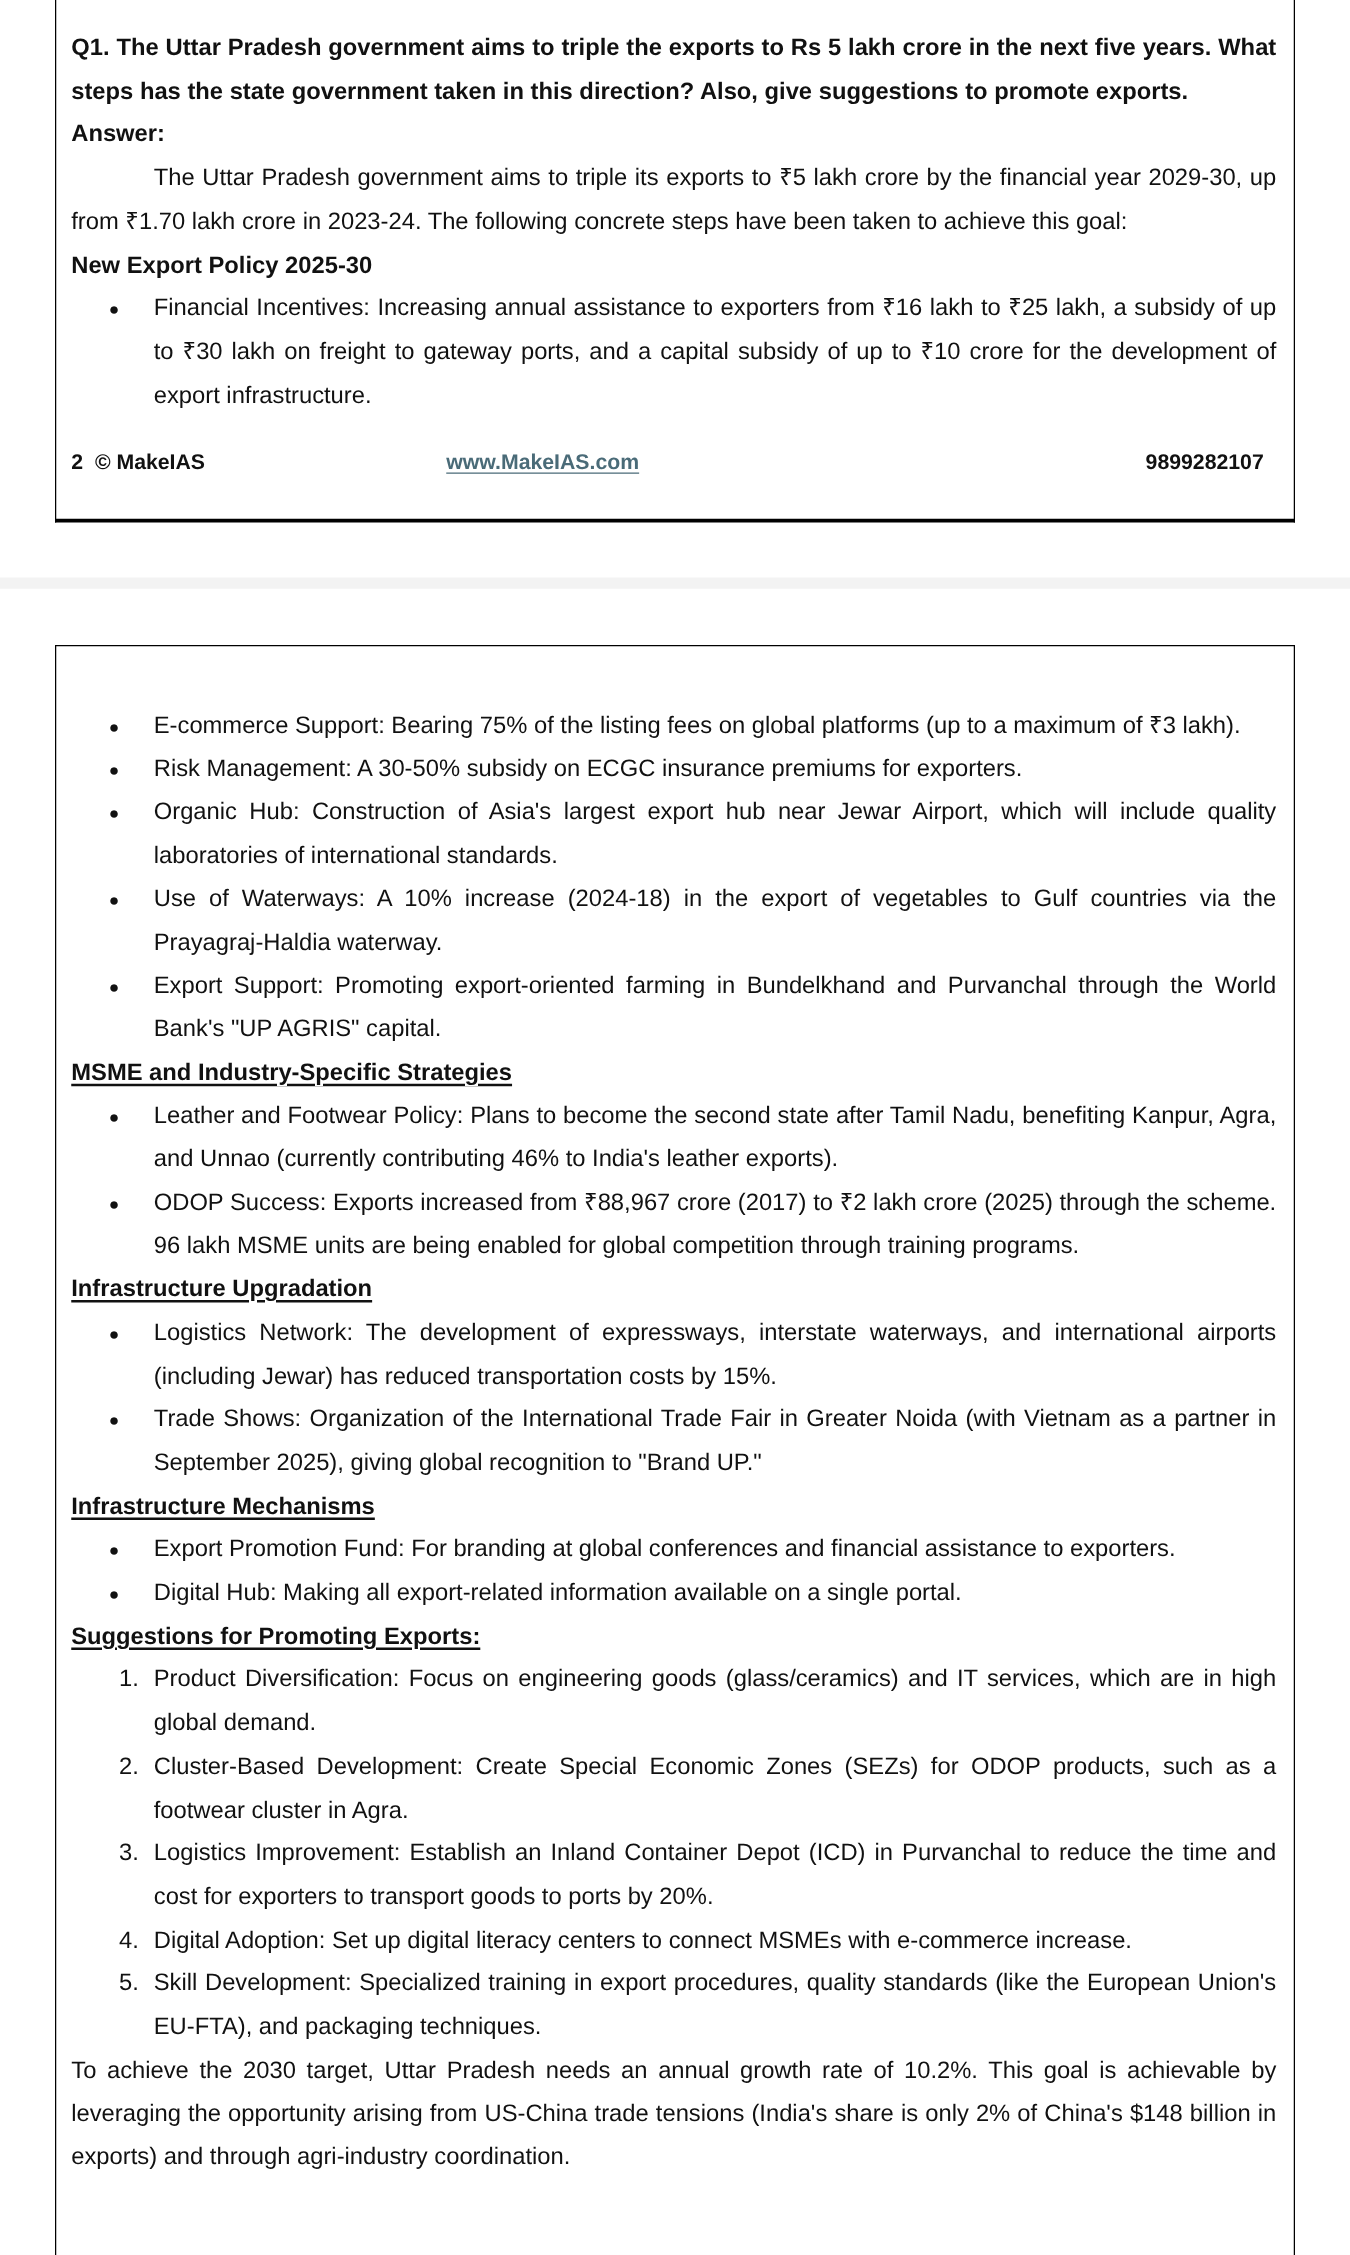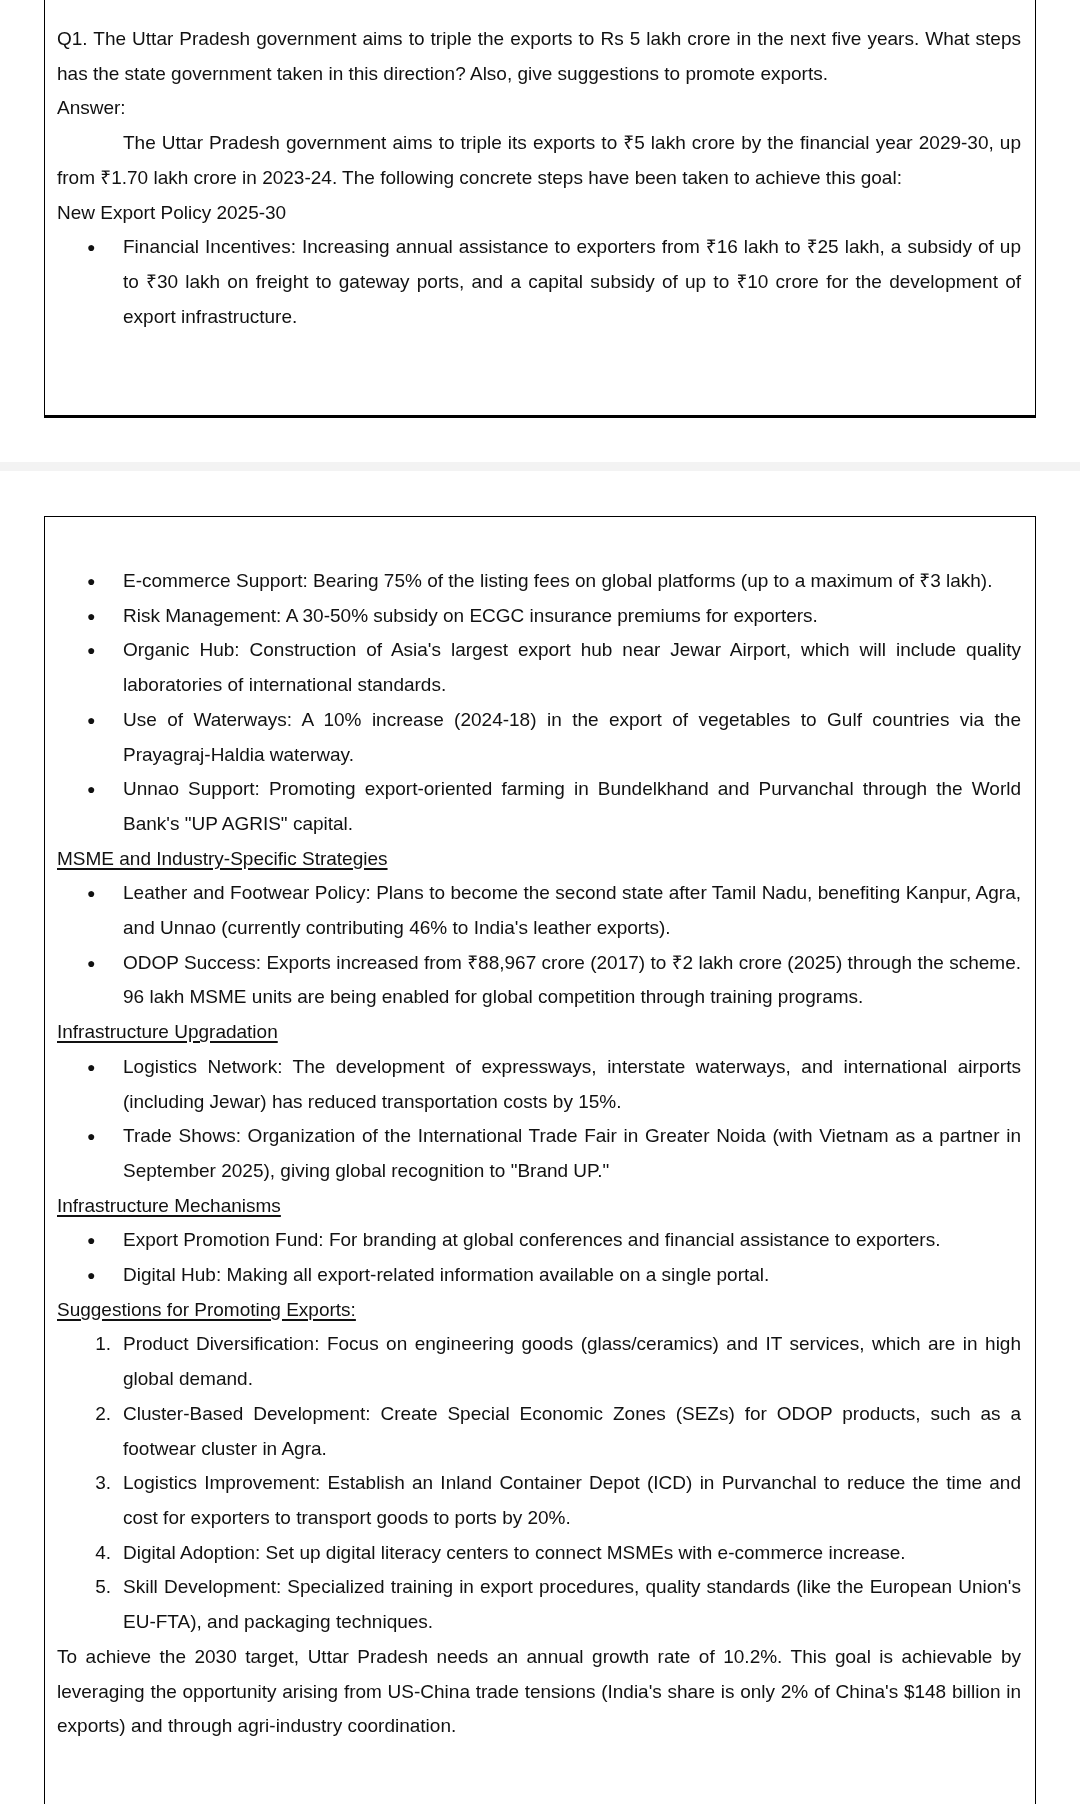--- a/index.html
+++ b/index.html
@@ -8,21 +8,21 @@
   .page { position:absolute; left:44px; width:992px; border:1.5px solid #000; box-sizing:border-box; background:#fff; }
   .page1 { top:-4px; height:422px; border-top:none; border-bottom-width:3px; }
   .page2 { top:516px; height:1300px; border-bottom:none; }
   .gap { position:absolute; left:0; width:1080px; top:462px; height:9px; background:#f3f3f3; }
   .content { position:absolute; left:12px; right:14px; line-height:34.7px; }
   .p1c { top:26px; }
   .p2c { top:47px; }
   p { margin:0; text-align:justify; }
   b { font-weight:normal; }
   .indent { text-indent:66px; }
-  .heading { font-weight:normal; }
+  .heading { font-weight:bold; }
   .uhead { text-decoration:underline; text-decoration-thickness:2px; text-underline-offset:3px; display:inline-block; }
   ul, ol { margin:0; padding:0; list-style:none; }
   li { position:relative; padding-left:66px; text-align:justify; }
   li .bullet { position:absolute; left:30px; top:0; font-size:14px; }
   li .num { position:absolute; left:30px; top:0; width:30px; text-align:right; padding-right:6px; box-sizing:border-box; }
   .footer { position:absolute; left:12px; right:24px; top:364px; height:30px; font-size:17px; font-weight:bold; }
   .footer .left { position:absolute; left:0; top:0; }
   .footer .mid { position:absolute; left:300px; top:0; color:#4a6b78; text-decoration:underline; text-underline-offset:3px; }
   .footer .right { position:absolute; right:0; top:0; }
 </style>
@@ -32,35 +32,40 @@
 <div class="page page1">
   <div class="content p1c">
     <p class="heading">Q1. The Uttar Pradesh government aims to triple the exports to Rs 5 lakh crore in the next five years. What steps has the state government taken in this direction? Also, give suggestions to promote exports.</p>
     <p class="heading">Answer:</p>
     <p class="indent">The Uttar Pradesh government aims to triple its exports to ₹5 lakh crore by the financial year 2029-30, up from ₹1.70 lakh crore in 2023-24. The following concrete steps have been taken to achieve this goal:</p>
     <p class="heading">New Export Policy 2025-30</p>
     <ul>
       <li><span class="bullet">●</span><b>Financial Incentives:</b><span> Increasing annual assistance to exporters from ₹16 lakh to ₹25 lakh, a subsidy of up to ₹30 lakh on freight to gateway ports, and a capital subsidy of up to ₹10 crore for the development of export infrastructure.</span></li>
     </ul>
   </div>
+  <div class="footer">
+    <span class="left"><span>2</span>&nbsp;&nbsp;<span>© MakeIAS</span></span>
+    <span class="mid">www.MakeIAS.com</span>
+    <span class="right">9899282107</span>
+  </div>
 </div>
 
 <div class="gap"></div>
 
 <div class="page page2">
   <div class="content p2c">
     <ul>
       <li><span class="bullet">●</span><b>E-commerce Support</b><span>: Bearing 75% of the listing fees on </span><b>global platforms</b><span> (up to a maximum of ₹3 lakh).</span></li>
       <li><span class="bullet">●</span><span>Risk Management: A 30-50% subsidy on ECGC insurance premiums for exporters.</span></li>
     </ul>
 
     <ul>
       <li><span class="bullet">●</span><b>Organic Hub:</b><span> Construction of Asia's largest export hub near Jewar Airport, which will include quality laboratories of international standards.</span></li>
       <li><span class="bullet">●</span><b>Use of Waterways</b><span>: A 10% increase (2024-18) in the export of vegetables to </span><b>Gulf countries</b><span> via the </span><b>Prayagraj-Haldia waterway</b><span>.</span></li>
-      <li><span class="bullet">●</span><b>Unnao Support:</b><span> Promoting export-oriented farming in Bundelkhand and Purvanchal through the World Bank's "UP AGRIS" capital.</span></li>
+      <li><span class="bullet">●</span><b>Export Support:</b><span> Promoting export-oriented farming in Bundelkhand and Purvanchal through the World Bank's "UP AGRIS" capital.</span></li>
     </ul>
 
     <p class="heading"><span class="uhead">MSME and Industry-Specific Strategies</span></p>
     <ul>
       <li><span class="bullet">●</span><b>Leather and Footwear Policy</b><span>: Plans to become the second state after Tamil Nadu, benefiting Kanpur, Agra, and Unnao (currently contributing 46% to India's leather exports).</span></li>
       <li><span class="bullet">●</span><b>ODOP Success:</b><span> Exports increased from ₹88,967 crore (2017) to ₹2 lakh crore (2025) through the scheme. 96 lakh MSME units are being enabled for global competition through training programs.</span></li>
     </ul>
 
     <p class="heading"><span class="uhead">Infrastructure Upgradation</span></p>
     <ul>

